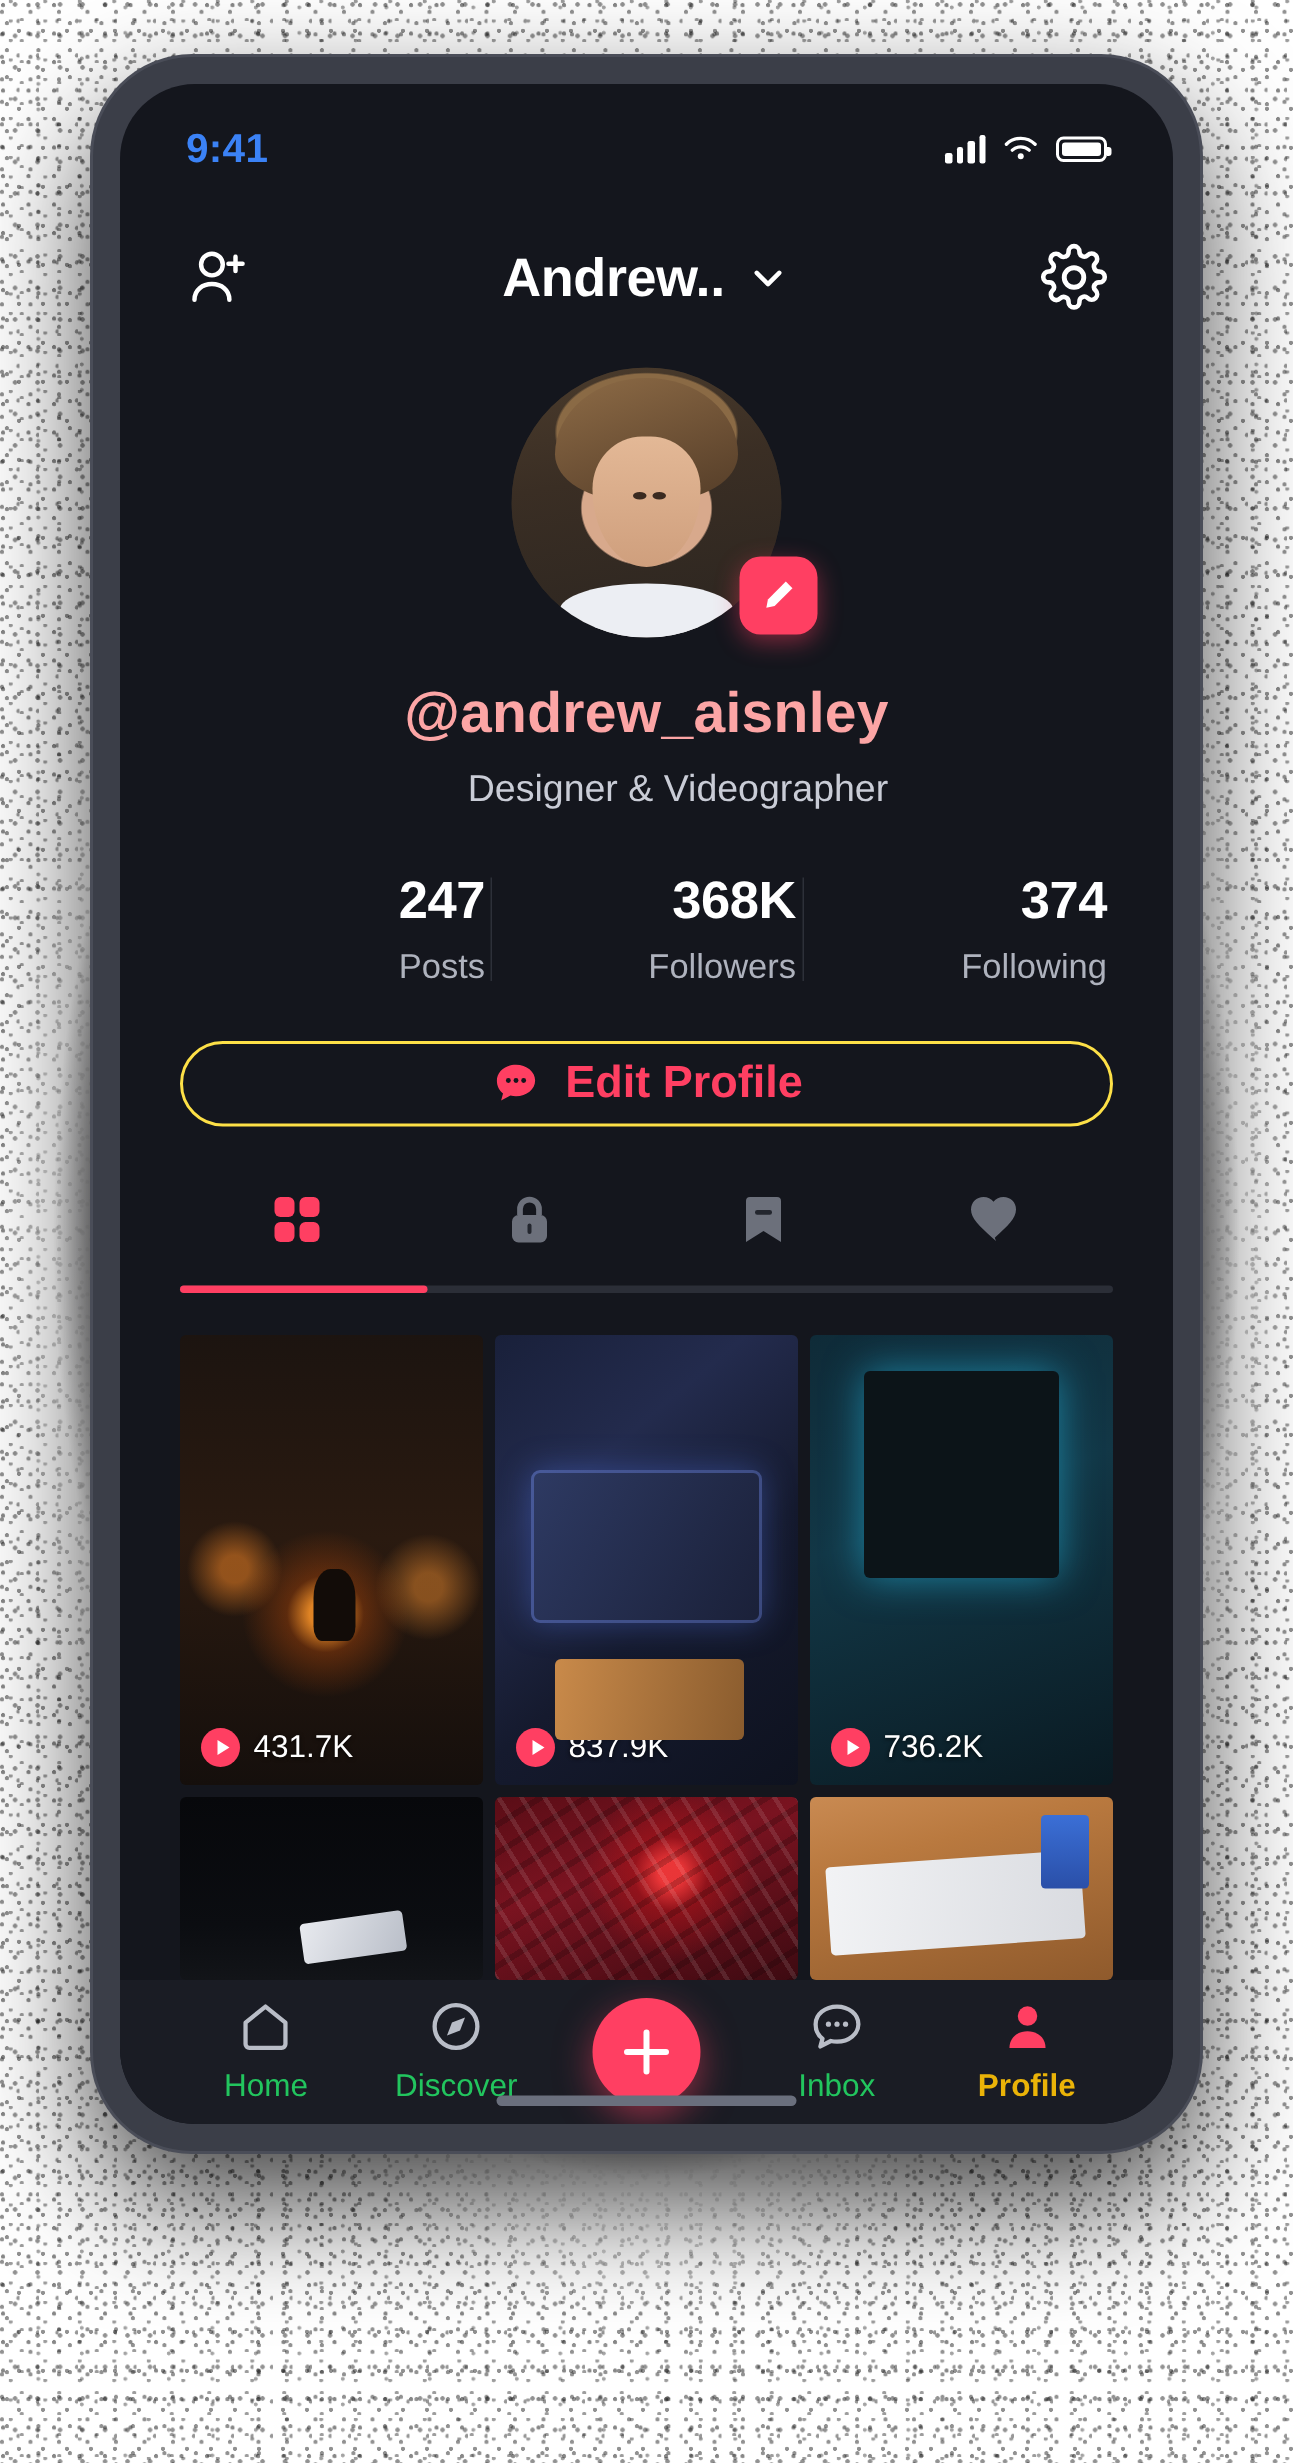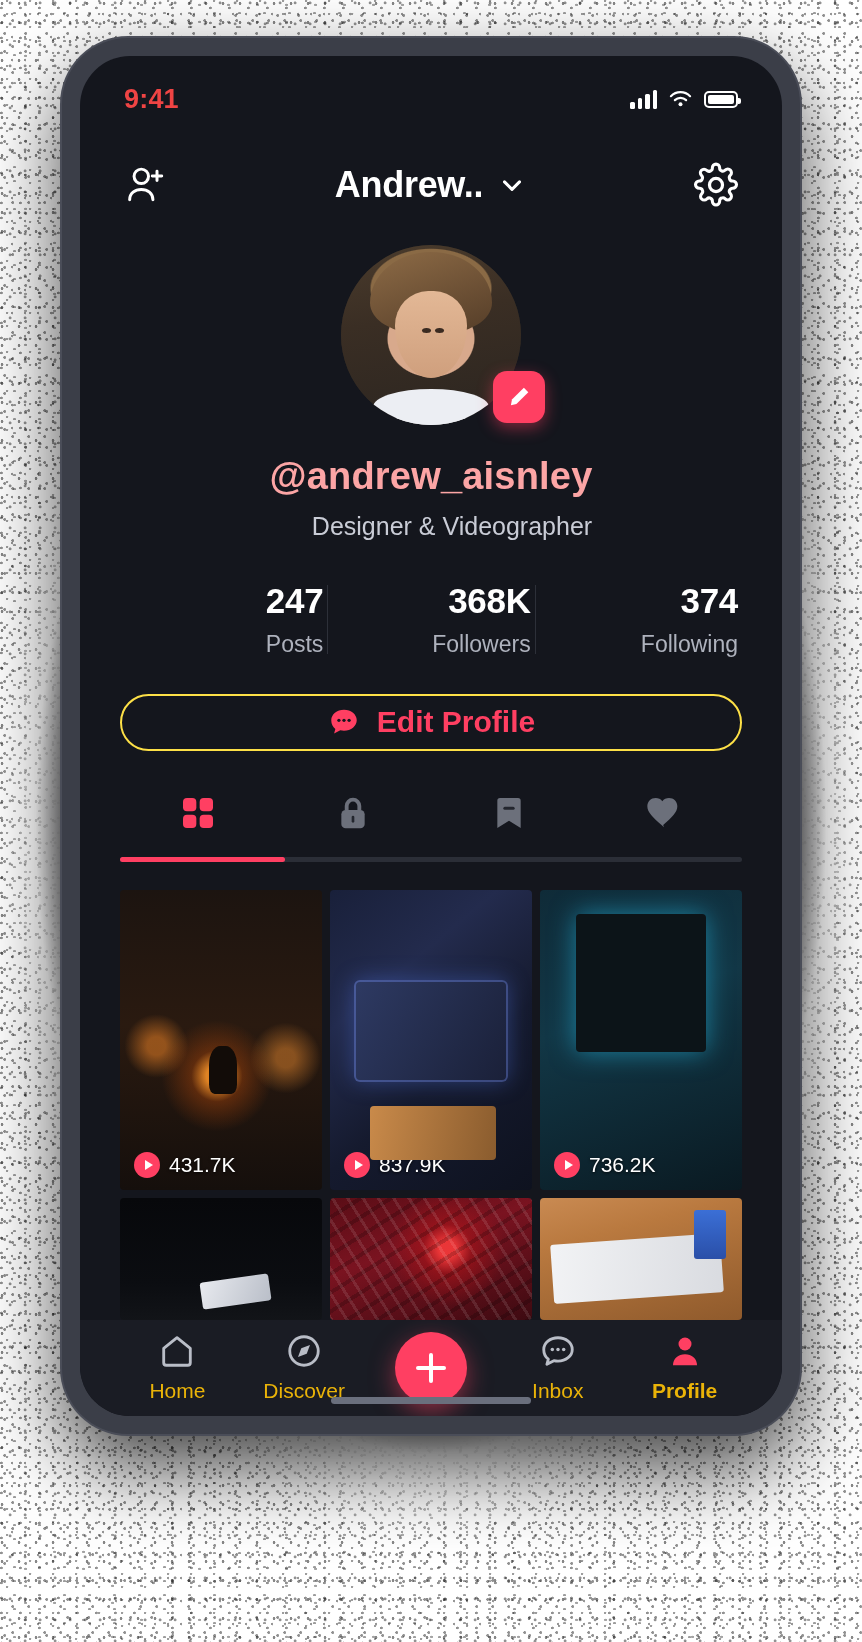--- a/index.html
+++ b/index.html
@@ -41,21 +41,21 @@
     box-shadow:0 0 0 2px #4a4d58, 0 34px 80px rgba(0,0,0,.75);
   }
   #screen {
     width:100%; height:100%; background:#14161d;
     border-radius:50px; overflow:hidden; position:relative;
     display:flex; flex-direction:column;
   }
   
   .statusbar {
     height:74px; display:flex; align-items:center; justify-content:space-between;
-    padding:22px 44px 0 44px; color:#ef4444;
+    padding:22px 44px 0 44px; color:#3b82f6;
   }
   .clock { font-size:27px; font-weight:600; letter-spacing:.2px; }
   .status-right { display:flex; align-items:center; gap:11px; }
   .bars { display:flex; align-items:flex-end; gap:3px; height:19px; }
   .bars i { width:4.5px; background:#fff; border-radius:1.5px; display:block; }
   .bars i:nth-child(1){height:7px}.bars i:nth-child(2){height:11px}
   .bars i:nth-child(3){height:15px}.bars i:nth-child(4){height:19px}
   .batt { width:34px;height:17px;border:2px solid #fff;border-radius:5px;position:relative;padding:2px; }
   .batt::after{content:"";position:absolute;right:-5px;top:5px;width:3px;height:6px;background:#fff;border-radius:0 2px 2px 0;}
   .batt b{display:block;height:100%;background:#fff;border-radius:2px;}
@@ -148,21 +148,21 @@
                  repeating-linear-gradient(-32deg, rgba(0,0,0,.18) 0 4px, transparent 4px 16px);}
   .t6{background:linear-gradient(165deg,#c98a52 0%,#b9793f 30%,#8f5a2c 100%);}
   .t6::before{content:"";position:absolute;left:6%;top:34%;width:84%;height:48%;background:linear-gradient(100deg,#f2f3f5,#d9dbe0);border-radius:3px;transform:rotate(-4deg);}
   .t6::after{content:"";position:absolute;right:8%;top:10%;width:16%;height:40%;background:linear-gradient(180deg,#3b6fd6,#2a4fa8);border-radius:3px;}
   
   .bottomnav {
     margin-top:auto; height:118px; background:#1a1c24; display:flex; align-items:center;
     padding:0 34px; position:relative;
   }
   .nav-item { flex:1; display:flex; flex-direction:column; align-items:center; gap:9px; cursor:pointer; }
-  .nav-item .lab { font-size:21px; color:#eab308; }
+  .nav-item .lab { font-size:21px; color:#22c55e; }
   .nav-item.active .lab { color:#eab308; font-weight:700; }
   .fab { width:72px;height:72px;border-radius:50%;background:#ff3f62;display:flex;align-items:center;justify-content:center;
          box-shadow:0 8px 24px rgba(255,63,98,.5); flex:none; margin:0 6px; }
   .fab::before{content:"";position:absolute;width:30px;height:4px;background:#fff;border-radius:2px;}
   .fab::after{content:"";position:absolute;width:4px;height:30px;background:#fff;border-radius:2px;}
   .fab-wrap{flex:1;display:flex;justify-content:center;position:relative;}
   .home-indicator{position:absolute;left:50%;transform:translateX(-50%);bottom:12px;width:200px;height:7px;background:#6a6f7d;border-radius:4px;}
 </style>
 </head>
 <body>

